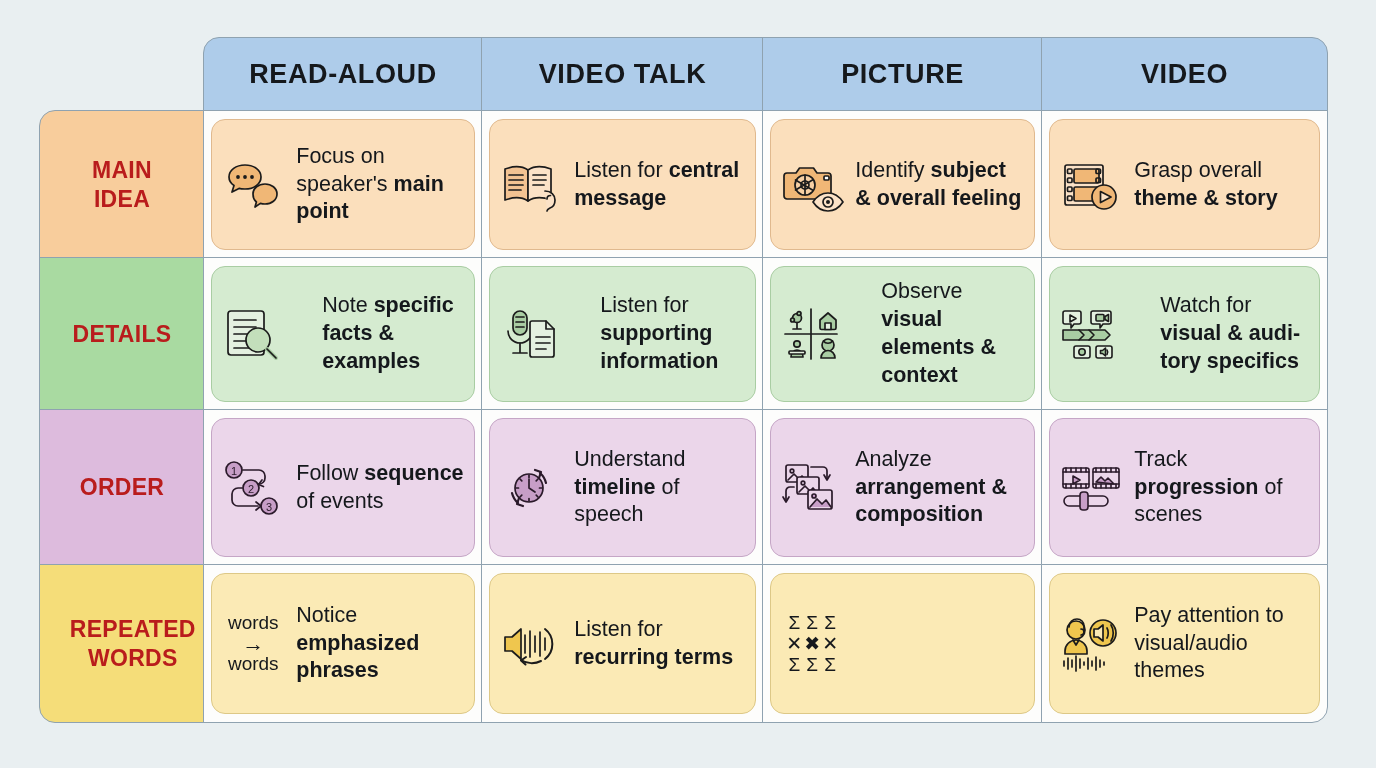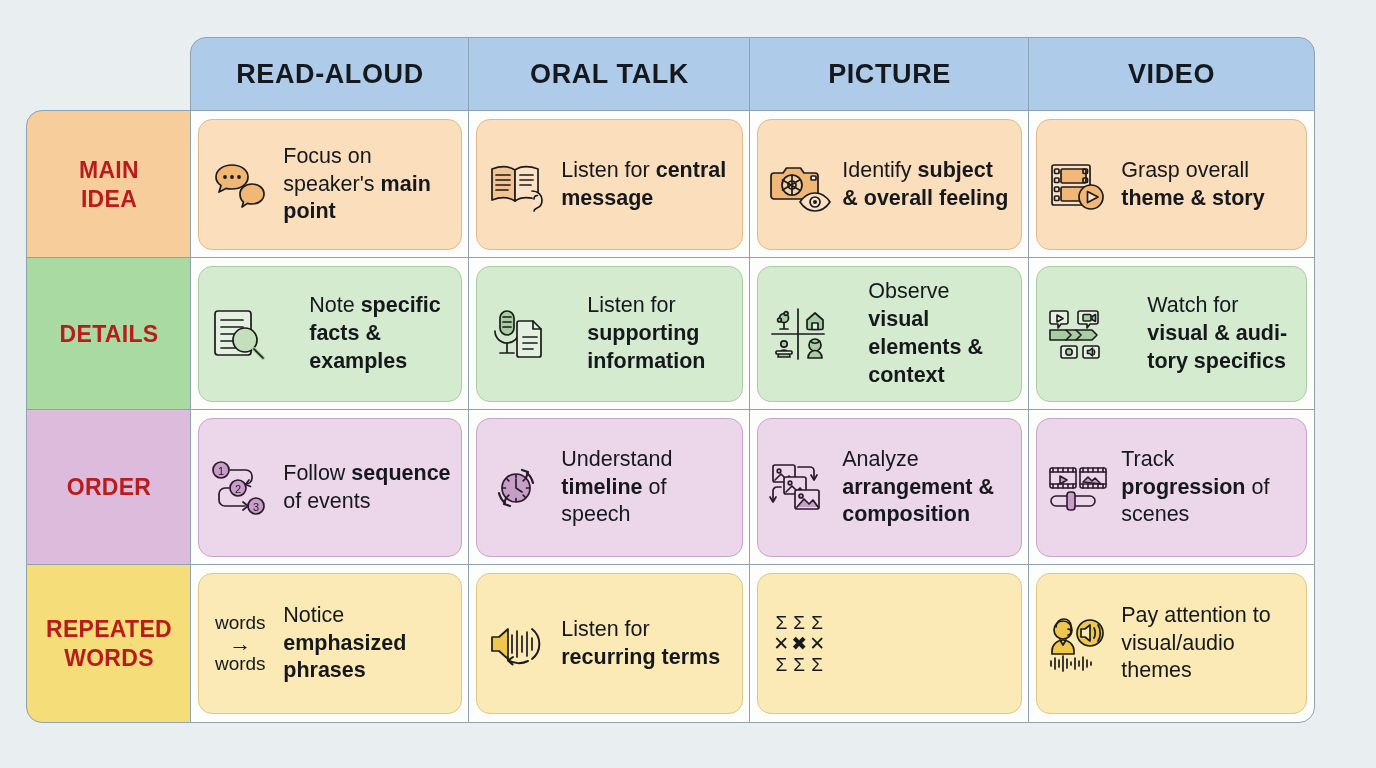--- a/index.html
+++ b/index.html
@@ -7,21 +7,21 @@
   body {
     width: 1376px;
     height: 768px;
     background: #e9eff1;
     font-family: "Liberation Sans", sans-serif;
     overflow: hidden;
   }
 
   .board {
     position: absolute;
-    left: 27px;
+    left: 40px;
     top: 38px;
     width: 1297px;
     height: 684px;
   }
 
   
   .grid {
     display: grid;
     grid-template-columns: 164px 278px 281px 279px 285px;
     grid-template-rows: 73px 147px 152px 155px 157px;
@@ -68,21 +68,21 @@
   }
   .rowhead-label {
     font-size: 23px;
     font-weight: bold;
     color: #b91c1c;
     text-align: center;
     line-height: 1.22;
     letter-spacing: 0.3px;
   }
   .rh-first { border-top-left-radius: 16px; }
-  .rh-last  { border-bottom-left-radius: 16px; }
+  .rh-last  { border-bottom-left-radius: 16px; justify-content: flex-end; }
   .body-last-cell { border-bottom-right-radius: 16px; }
 
   
   .cell-inner {
     position: absolute;
     left: 7px; right: 7px; top: 8px; bottom: 8px;
     border-radius: 14px;
     border: 1.5px solid rgba(90,90,90,.30);
     display: flex;
     align-items: center;
@@ -137,21 +137,21 @@
 
 <div class="board">
   <div class="grid">
 
     <div class="cell corner"></div>
 
     <div class="cell colhead ch-first">
       <span class="colhead-label">READ-ALOUD</span>
     </div>
     <div class="cell colhead">
-      <span class="colhead-label">ORAL TALK</span>
+      <span class="colhead-label">VIDEO TALK</span>
     </div>
     <div class="cell colhead">
       <span class="colhead-label">PICTURE</span>
     </div>
     <div class="cell colhead ch-last">
       <span class="colhead-label">VIDEO</span>
     </div>
 
     <div class="cell rowhead rh-first r-main-head" style="background:#f8cd9c">
       <span class="rowhead-label">

